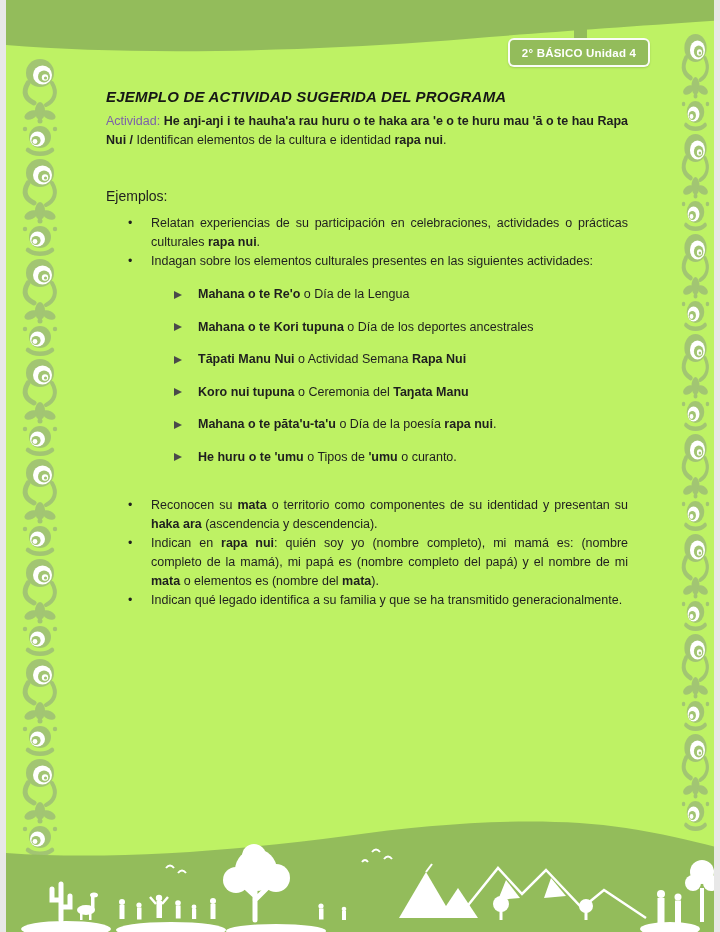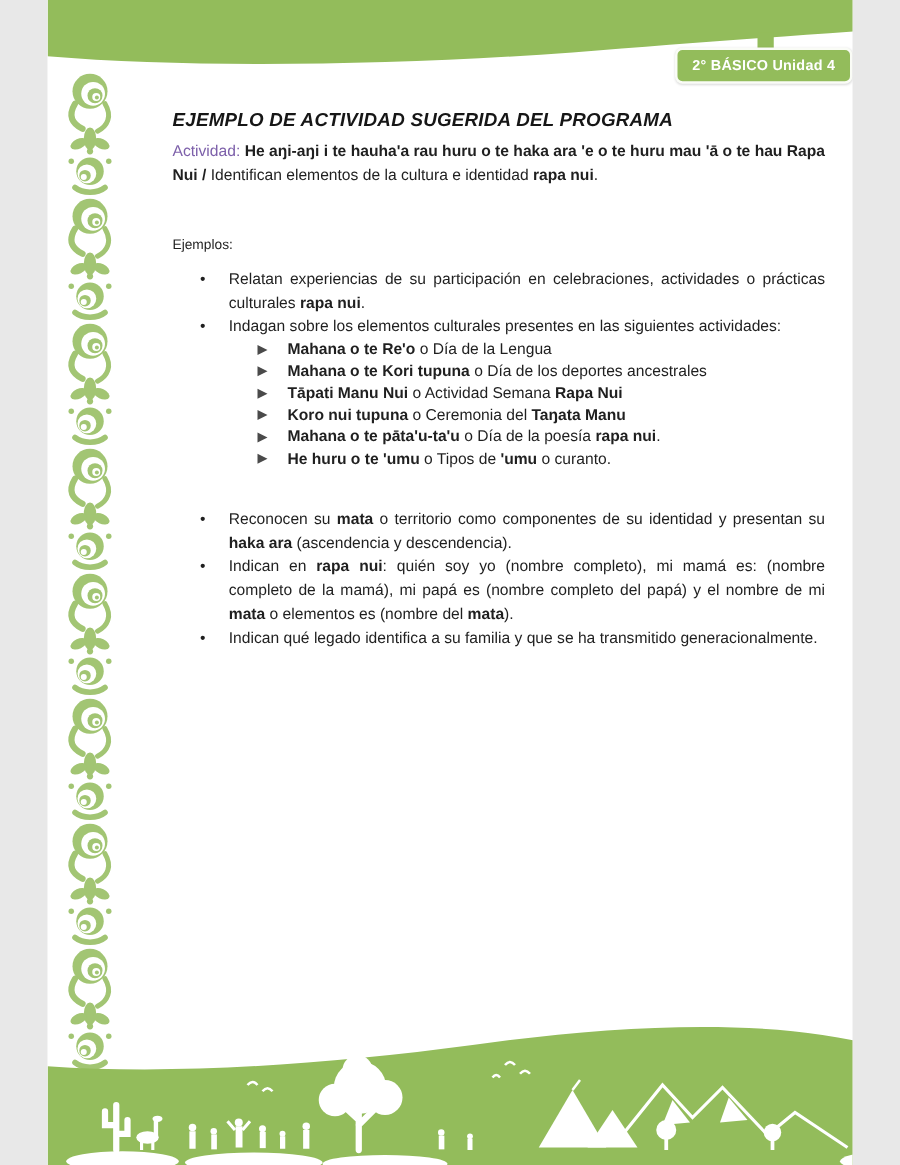--- a/index.html
+++ b/index.html
@@ -1,17 +1,17 @@
 <!DOCTYPE html>
 <html><head>
 <meta charset="utf-8">
 <style>
   html,body{margin:0;padding:0;background:#e8e8e8;}
   .page{
-    position:relative;width:644px;height:932px;background:#ffffff;
+    position:relative;width:708px;height:932px;background:#bef264;
     font-family:"Liberation Sans",sans-serif;color:#1f1f1f;overflow:hidden;
     margin:0 auto;
   }
   svg{display:block;}
   .top-band{position:absolute;top:0;left:0;z-index:1;}
   .badge{
     position:absolute;left:502px;top:38px;width:138px;height:25px;z-index:2;
     background:#93BC5B;border:2px solid rgba(255,255,255,.95);border-radius:6px;
     box-shadow:0 1px 2px rgba(0,0,0,.15);
     display:flex;align-items:center;justify-content:center;
@@ -26,26 +26,26 @@
     letter-spacing:.2px;line-height:18px;font-style:italic;
   }
   .eje{
     margin-top:15px;background:#496B42;border:1px solid #b9c6b4;color:#ffffff;
     font-weight:bold;font-size:11.5px;line-height:18.5px;padding:9px 12px;
     letter-spacing:.2px;
   }
   .para{margin-top:6px;font-size:12.5px;line-height:19px;text-align:justify;}
   .purple{color:#7D60AA;}
   .b{font-weight:bold;}
-  .ejemplos{margin-top:37px;font-size:11px;line-height:19px;}
+  .ejemplos{margin-top:37px;font-size:14px;line-height:19px;}
   .list{margin-top:8px;}
   .li1{position:relative;padding-left:45px;font-size:12.5px;line-height:19px;text-align:justify;}
   .li1 .dot{position:absolute;left:22px;top:0;}
   .sub{margin:0;}
-  .li2{position:relative;padding-left:92px;font-size:12.5px;line-height:17.5px;text-align:left;}
+  .li2{position:relative;padding-left:92px;font-size:12.5px;line-height:17.5px;text-align:left;margin-top:15px;}
   .arrow{
     position:absolute;left:68px;top:4.5px;width:0;height:0;
     border-left:8px solid #4a4a4a;border-top:4.5px solid transparent;border-bottom:4.5px solid transparent;
   }
   .gap{height:22px;}
 </style>
 </head>
 <body>
 
 <div class="page">

